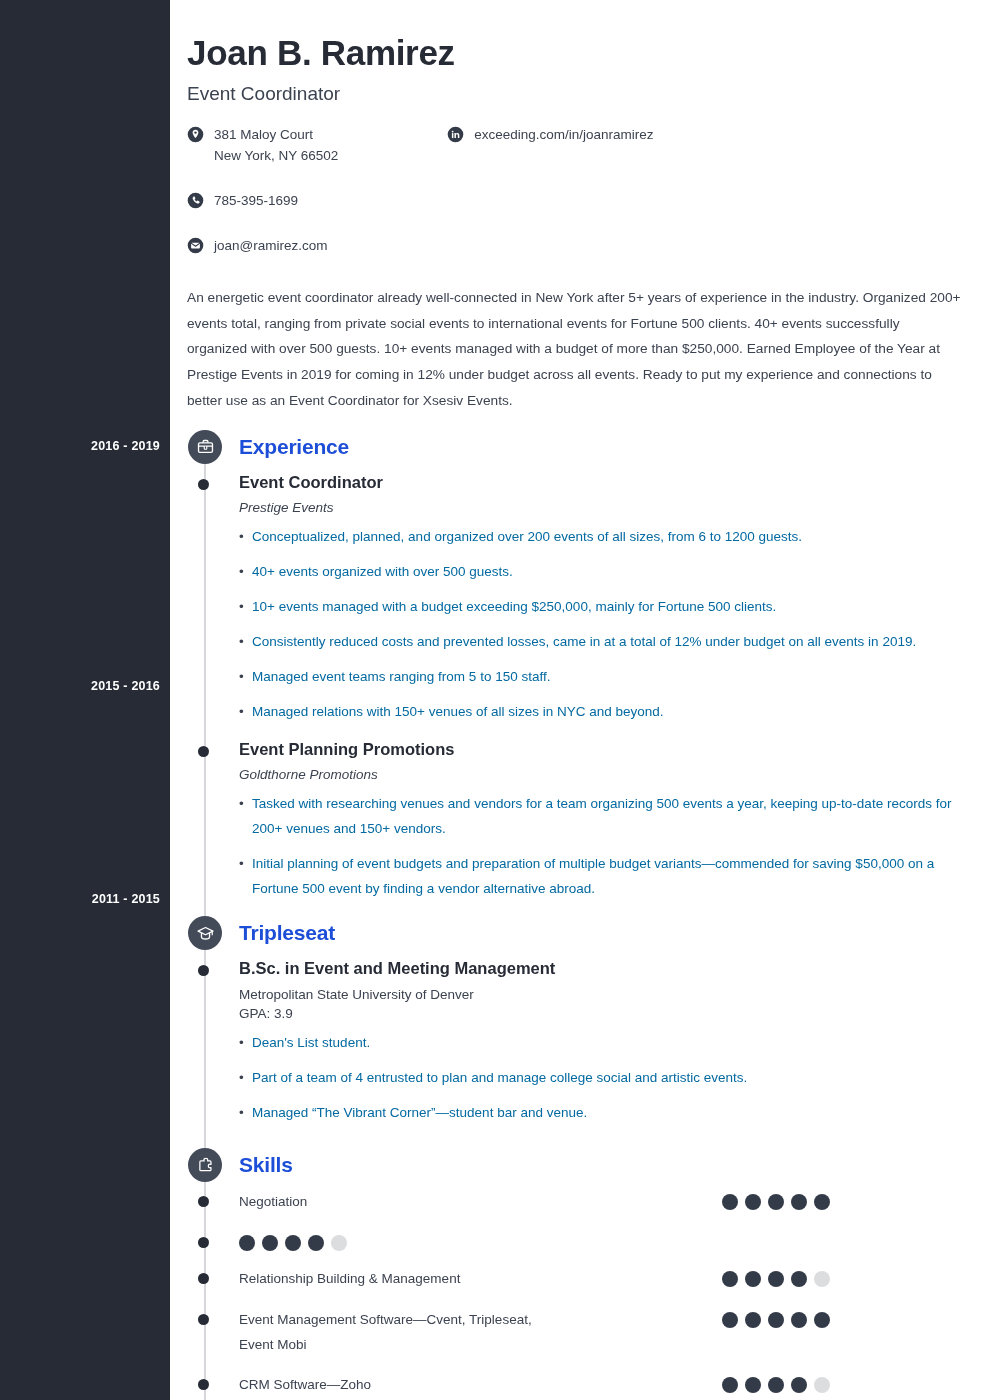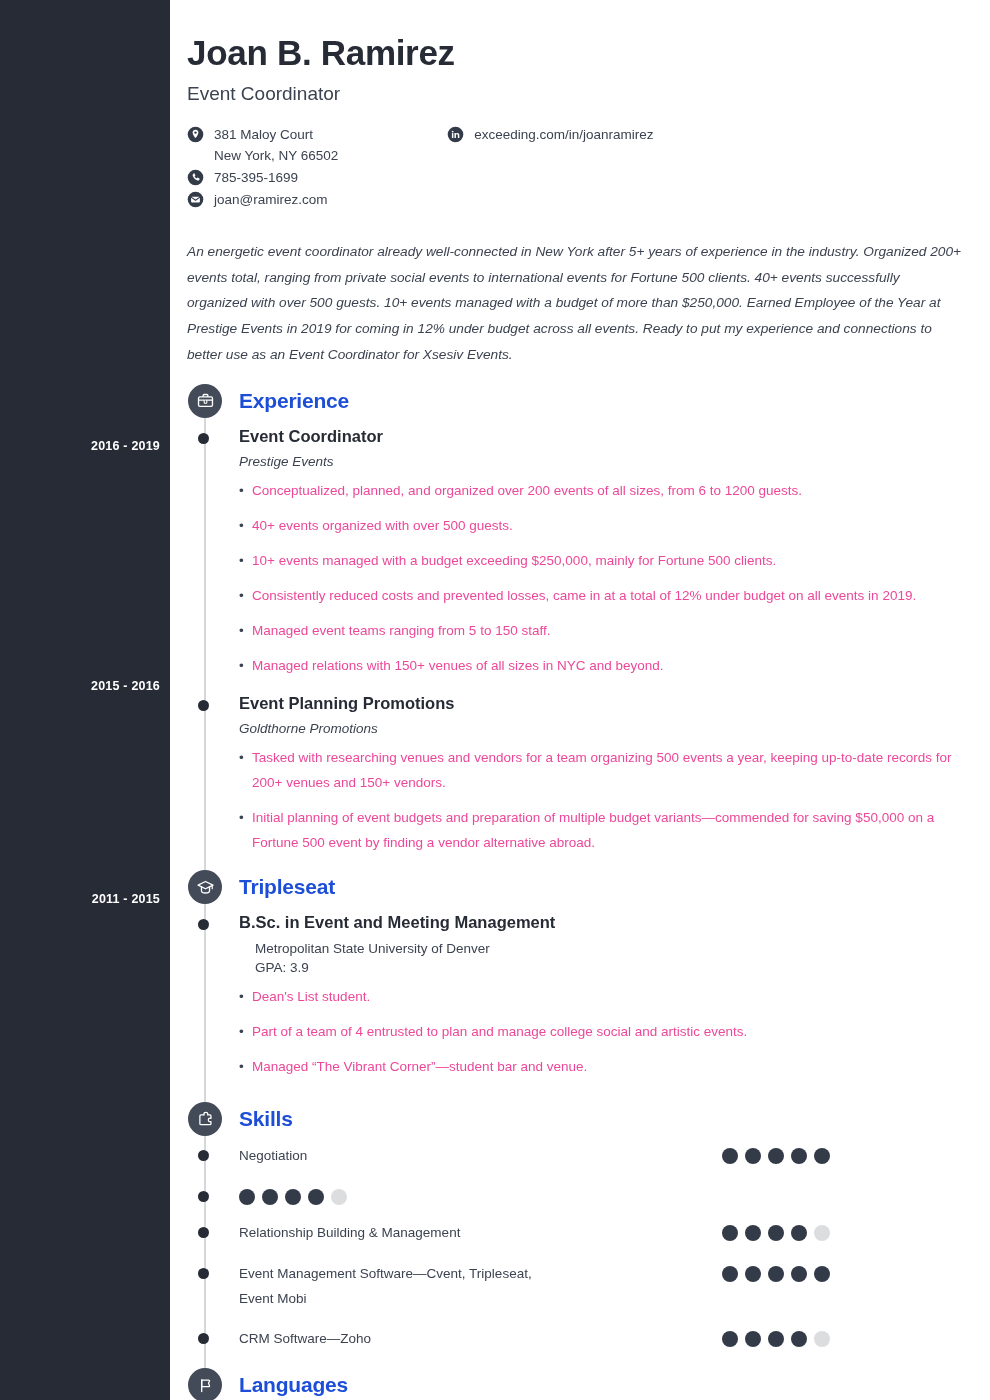--- a/index.html
+++ b/index.html
@@ -63,21 +63,21 @@
     font-weight: normal;
     margin-bottom: 20px;
   }
 
   
   .contact {
     position: relative;
     display: flex;
     margin-bottom: 28px;
   }
-  .contact-col { display: flex; flex-direction: column; gap: 1px; }
+  .contact-col { display: flex; flex-direction: column; gap: 24px; }
   .contact-col.left  { width: 272px; }
   .contact-col.right { width: 400px; }
 
   .contact-row { display: flex; align-items: flex-start; }
   .c-icon {
     width: 17px; height: 17px;
     flex: 0 0 17px;
     margin-right: 10px;
     margin-top: 1px;
   }
@@ -90,21 +90,20 @@
   .c-text .line2 { display: block; }
 
   
   .summary {
     font-size: 13.7px;
     color: #3c4350;
     line-height: 1.88;
     width: 775px;
     margin-bottom: 16px;
     text-align: left;
-    font-style: italic;
   }
 
   
   .timeline {
     position: relative;
     padding-left: 52px;   
   }
   .timeline::before {
     content: "";
     position: absolute;
@@ -163,27 +162,27 @@
     color: #262b35;
     line-height: 1.3;
     margin-bottom: 7px;
   }
   .entry-sub {
     font-size: 13.5px;
     color: #3c4350;
     font-style: italic;
     margin-bottom: 7px;
   }
-  .entry-sub.plain { font-style: normal; margin-bottom: 4px; margin-left: 16px; }
+  .entry-sub.plain { font-style: normal; margin-bottom: 4px; }
 
   ul.bullets { list-style: none; }
   ul.bullets li {
     position: relative;
     font-size: 13.5px;
-    color: #ec4899;
+    color: #0369a1;
     line-height: 1.85;
     padding-left: 13px;
     width: 722px;
     margin-top: 10px;
   }
   ul.bullets li::before {
     content: "•";
     position: absolute;
     left: 0; top: 0;
     color: #3c4350;

